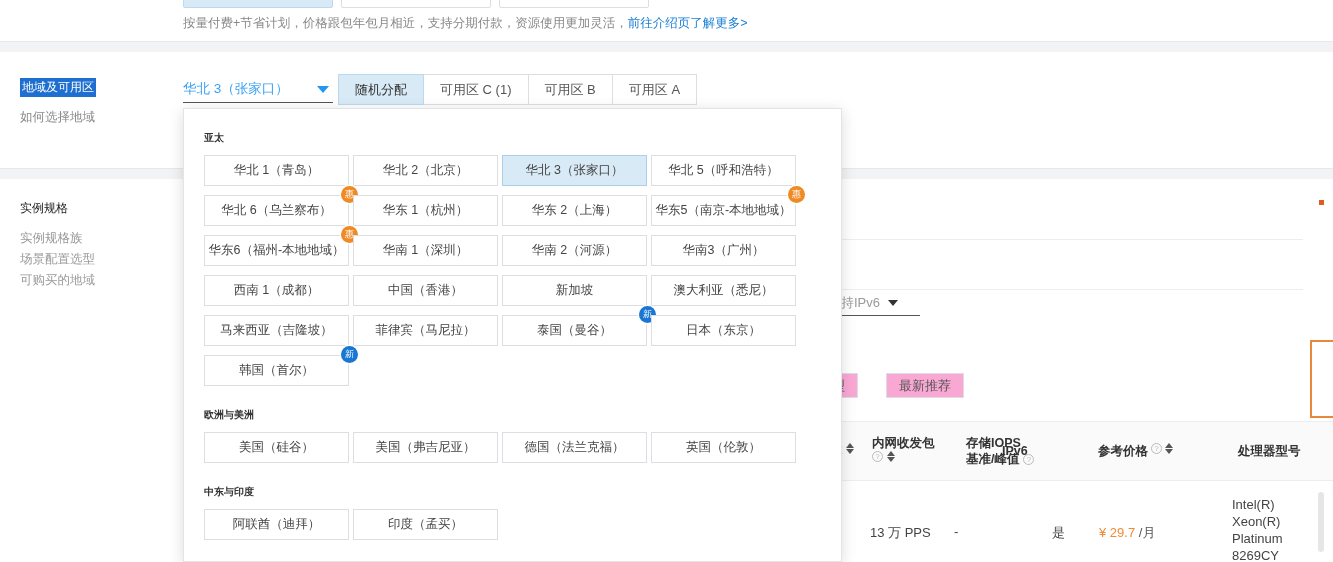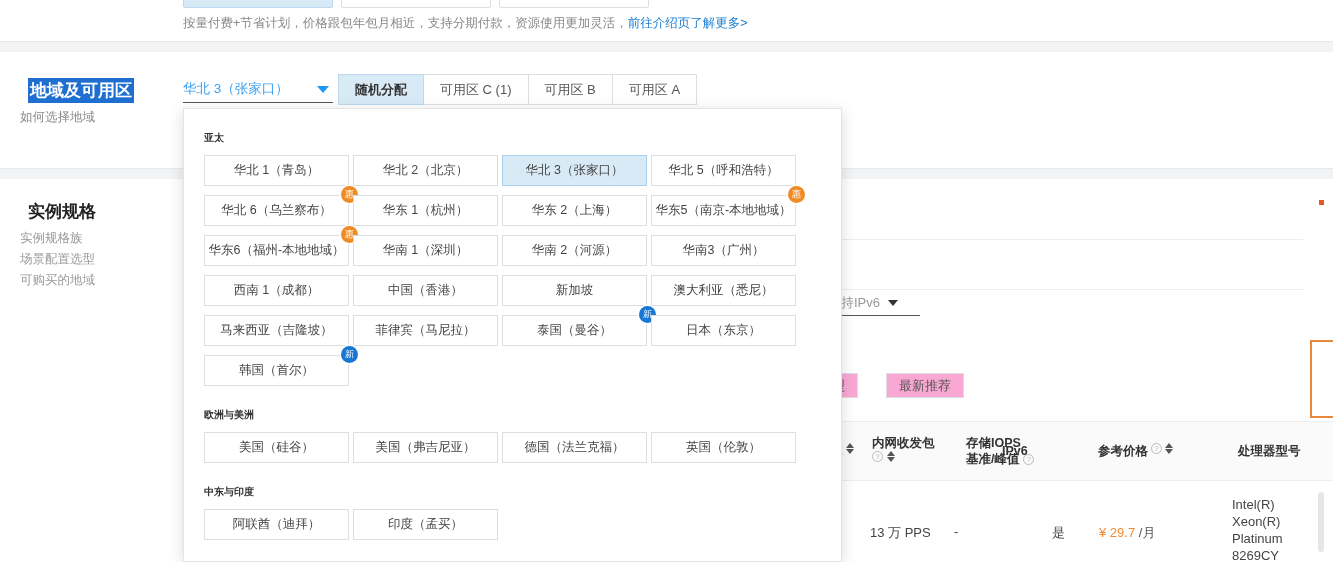--- a/index.html
+++ b/index.html
@@ -44,23 +44,22 @@
     position:absolute; left:0; top:169px; width:1333px; height:10px;
     background:#f2f3f5;
   }
   #section-spec {
     position:absolute; left:0; top:179px; width:1333px; height:383px;
     background:#fff;
   }
 
   
   .side-title {
-    position:absolute; font-size:17px; font-weight:bold; color:#222;
+    position:absolute; font-size:12px; font-weight:normal; color:#222;
     white-space:nowrap;
-    margin-left:8px;
   }
   #side-title-region {
     left:20px; top:78px;
     background:#1f6fd0; color:#fff; padding:1px 2px;
   }
   #side-sub-region {
     position:absolute; left:20px; top:109px;
     font-size:12.5px; color:#888; white-space:nowrap;
   }
   #side-title-spec { left:20px; top:200px; }
@@ -88,21 +87,21 @@
   #zone-tabs { position:absolute; left:338px; top:74px; display:flex; }
   .zone-tab {
     height:31px; padding:0 16px;
     border:1px solid #dcdee2; border-left:none;
     background:#fff; color:#555; font-size:13px;
     display:flex; align-items:center; justify-content:center;
     cursor:pointer; white-space:nowrap;
   }
   .zone-tab:first-child { border-left:1px solid #bcd9ef; }
   .zone-tab.sel {
-    background:#d9eaf7; border-color:#bcd9ef; color:#333; font-weight:bold;
+    background:#d9eaf7; border-color:#bcd9ef; color:#333; font-weight:normal;
   }
 
   
   #spec-inner { position:absolute; left:0; top:179px; width:1333px; height:383px; }
   .spec-row-divider {
     position:absolute; left:183px; width:1120px; height:1px; background:#ebedf0;
   }
   #ipv6-filter {
     position:absolute; left:828px; top:291px; width:92px; height:25px;
     border-bottom:1px solid #555; display:flex; align-items:center; gap:8px;

